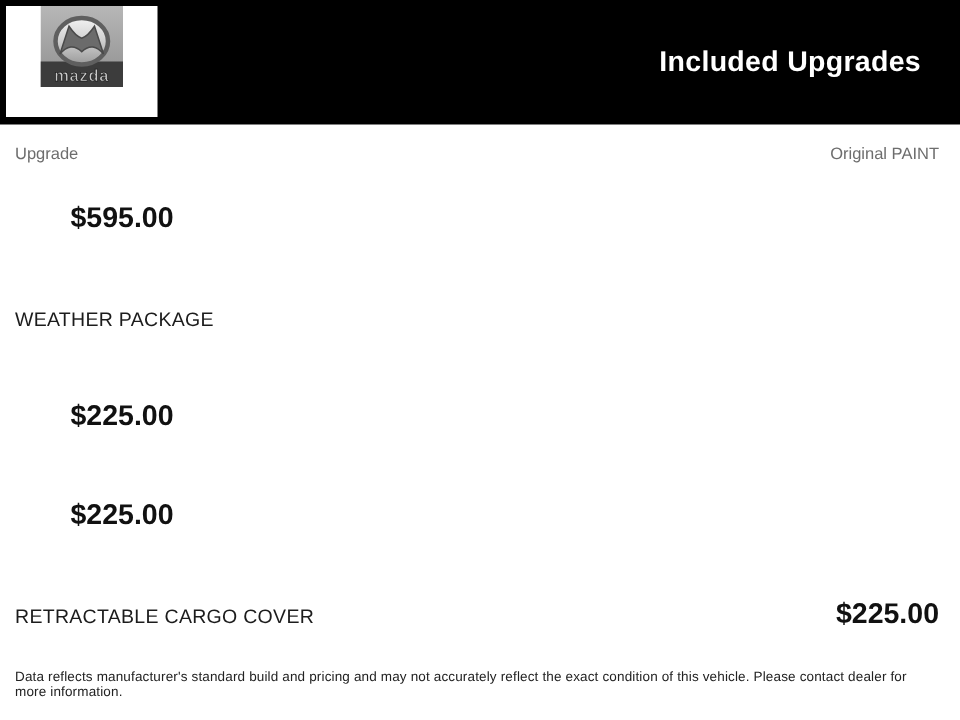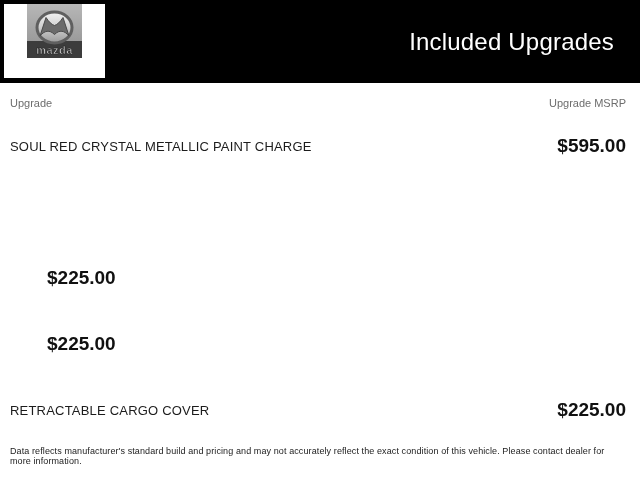--- a/index.html
+++ b/index.html
@@ -20,22 +20,22 @@
   .logo-box {
     width: 101px;
     height: 74px;
     background: #ffffff;
     margin: 4px 0 5px 4px;
     display: flex;
     justify-content: center;
   }
   .page-title {
     color: #ffffff;
-    font-size: 24px;
-    font-weight: 400;
+    font-size: 19px;
+    font-weight: 700;
     padding-right: 26px;
     letter-spacing: 0.2px;
   }
 
   .content {
     padding: 0 14px 0 10px;
   }
   .col-headers {
     height: 30px;
     display: flex;
@@ -93,30 +93,30 @@
       <path d="M 13 32 L 19 13.5 C 22 18 24.5 20.5 27.5 21.5 C 30.5 20.5 33 18 36 13.5 L 42 32 C 37.5 26.5 32.5 25.5 27.5 30.5 C 22.5 25.5 17.5 26.5 13 32 Z" fill="#6b6b6b" stroke="#4a4a4a" stroke-width="1"></path>
       <text x="27.5" y="50" text-anchor="middle" font-family="Liberation Sans, sans-serif" font-size="11" font-weight="bold" letter-spacing="0.5" fill="#c9c9c9" stroke="#1e1e1e" stroke-width="0.5">mazda</text>
     </svg>
   </div>
   <h1 class="page-title">Included Upgrades</h1>
 </header>
 
 <main class="content">
   <div class="col-headers">
     <span>Upgrade</span>
-    <span>Upgrade MSRP</span>
+    <span>Original PAINT</span>
   </div>
 
   <div>
 
   <div class="upgrade-row">
-      <span class="upgrade-name">SOUL RED CRYSTAL METALLIC PAINT CHARGE</span>
       <span class="upgrade-price">$595.00</span>
     </div>
       <div class="upgrade-row">
+      <span class="upgrade-name">WEATHER PACKAGE</span>
     </div>
       <div class="upgrade-row">
       <span class="upgrade-price">$225.00</span>
     </div>
       <div class="upgrade-row">
       <span class="upgrade-price">$225.00</span>
     </div>
       <div class="upgrade-row">
       <span class="upgrade-name">RETRACTABLE CARGO COVER</span>
       <span class="upgrade-price">$225.00</span>

